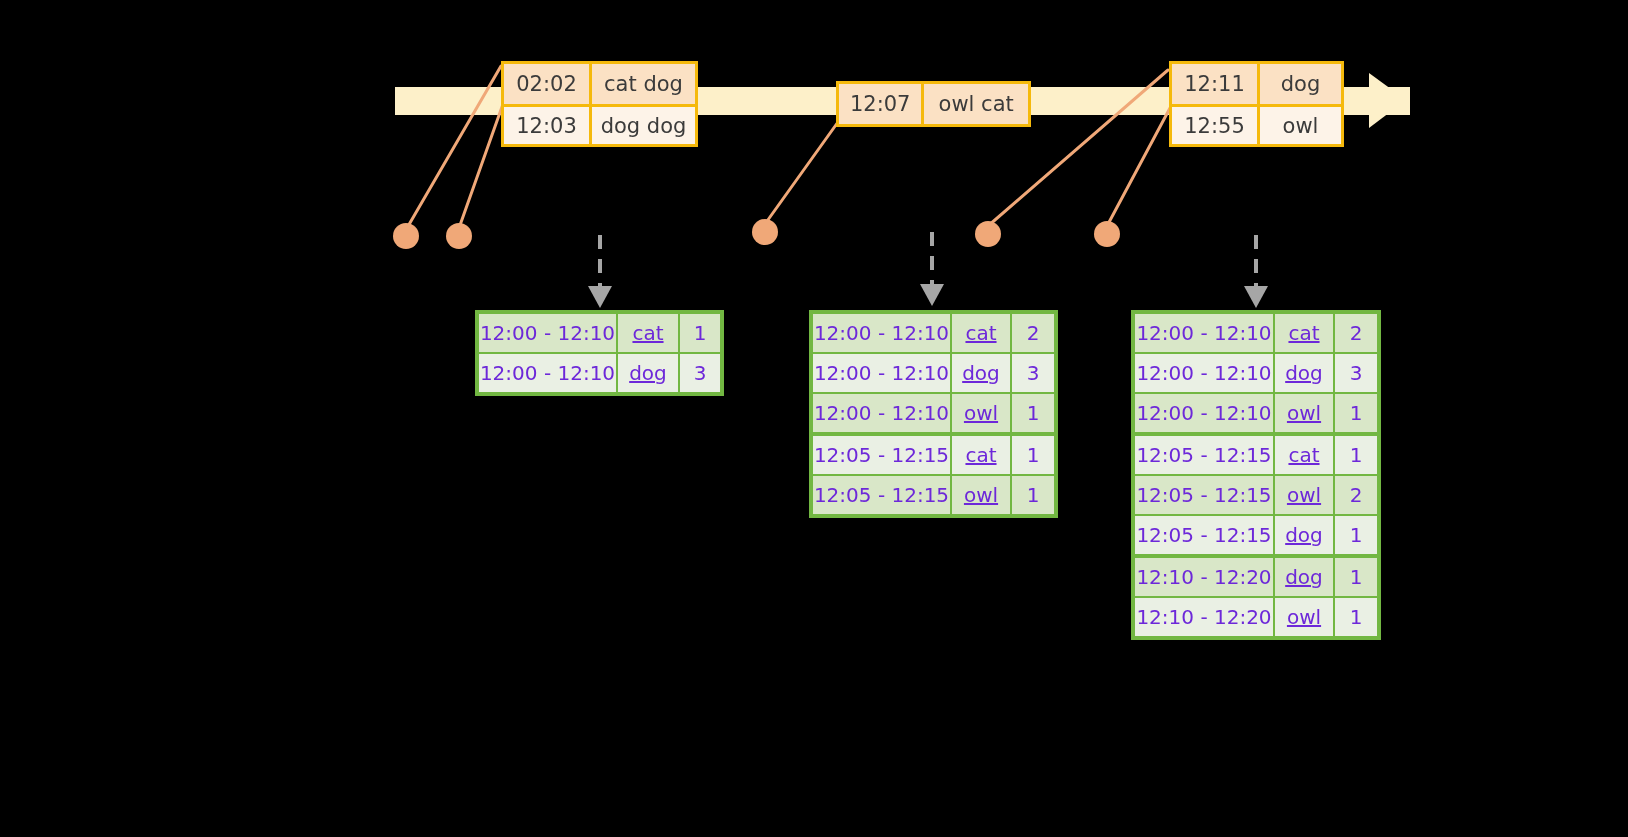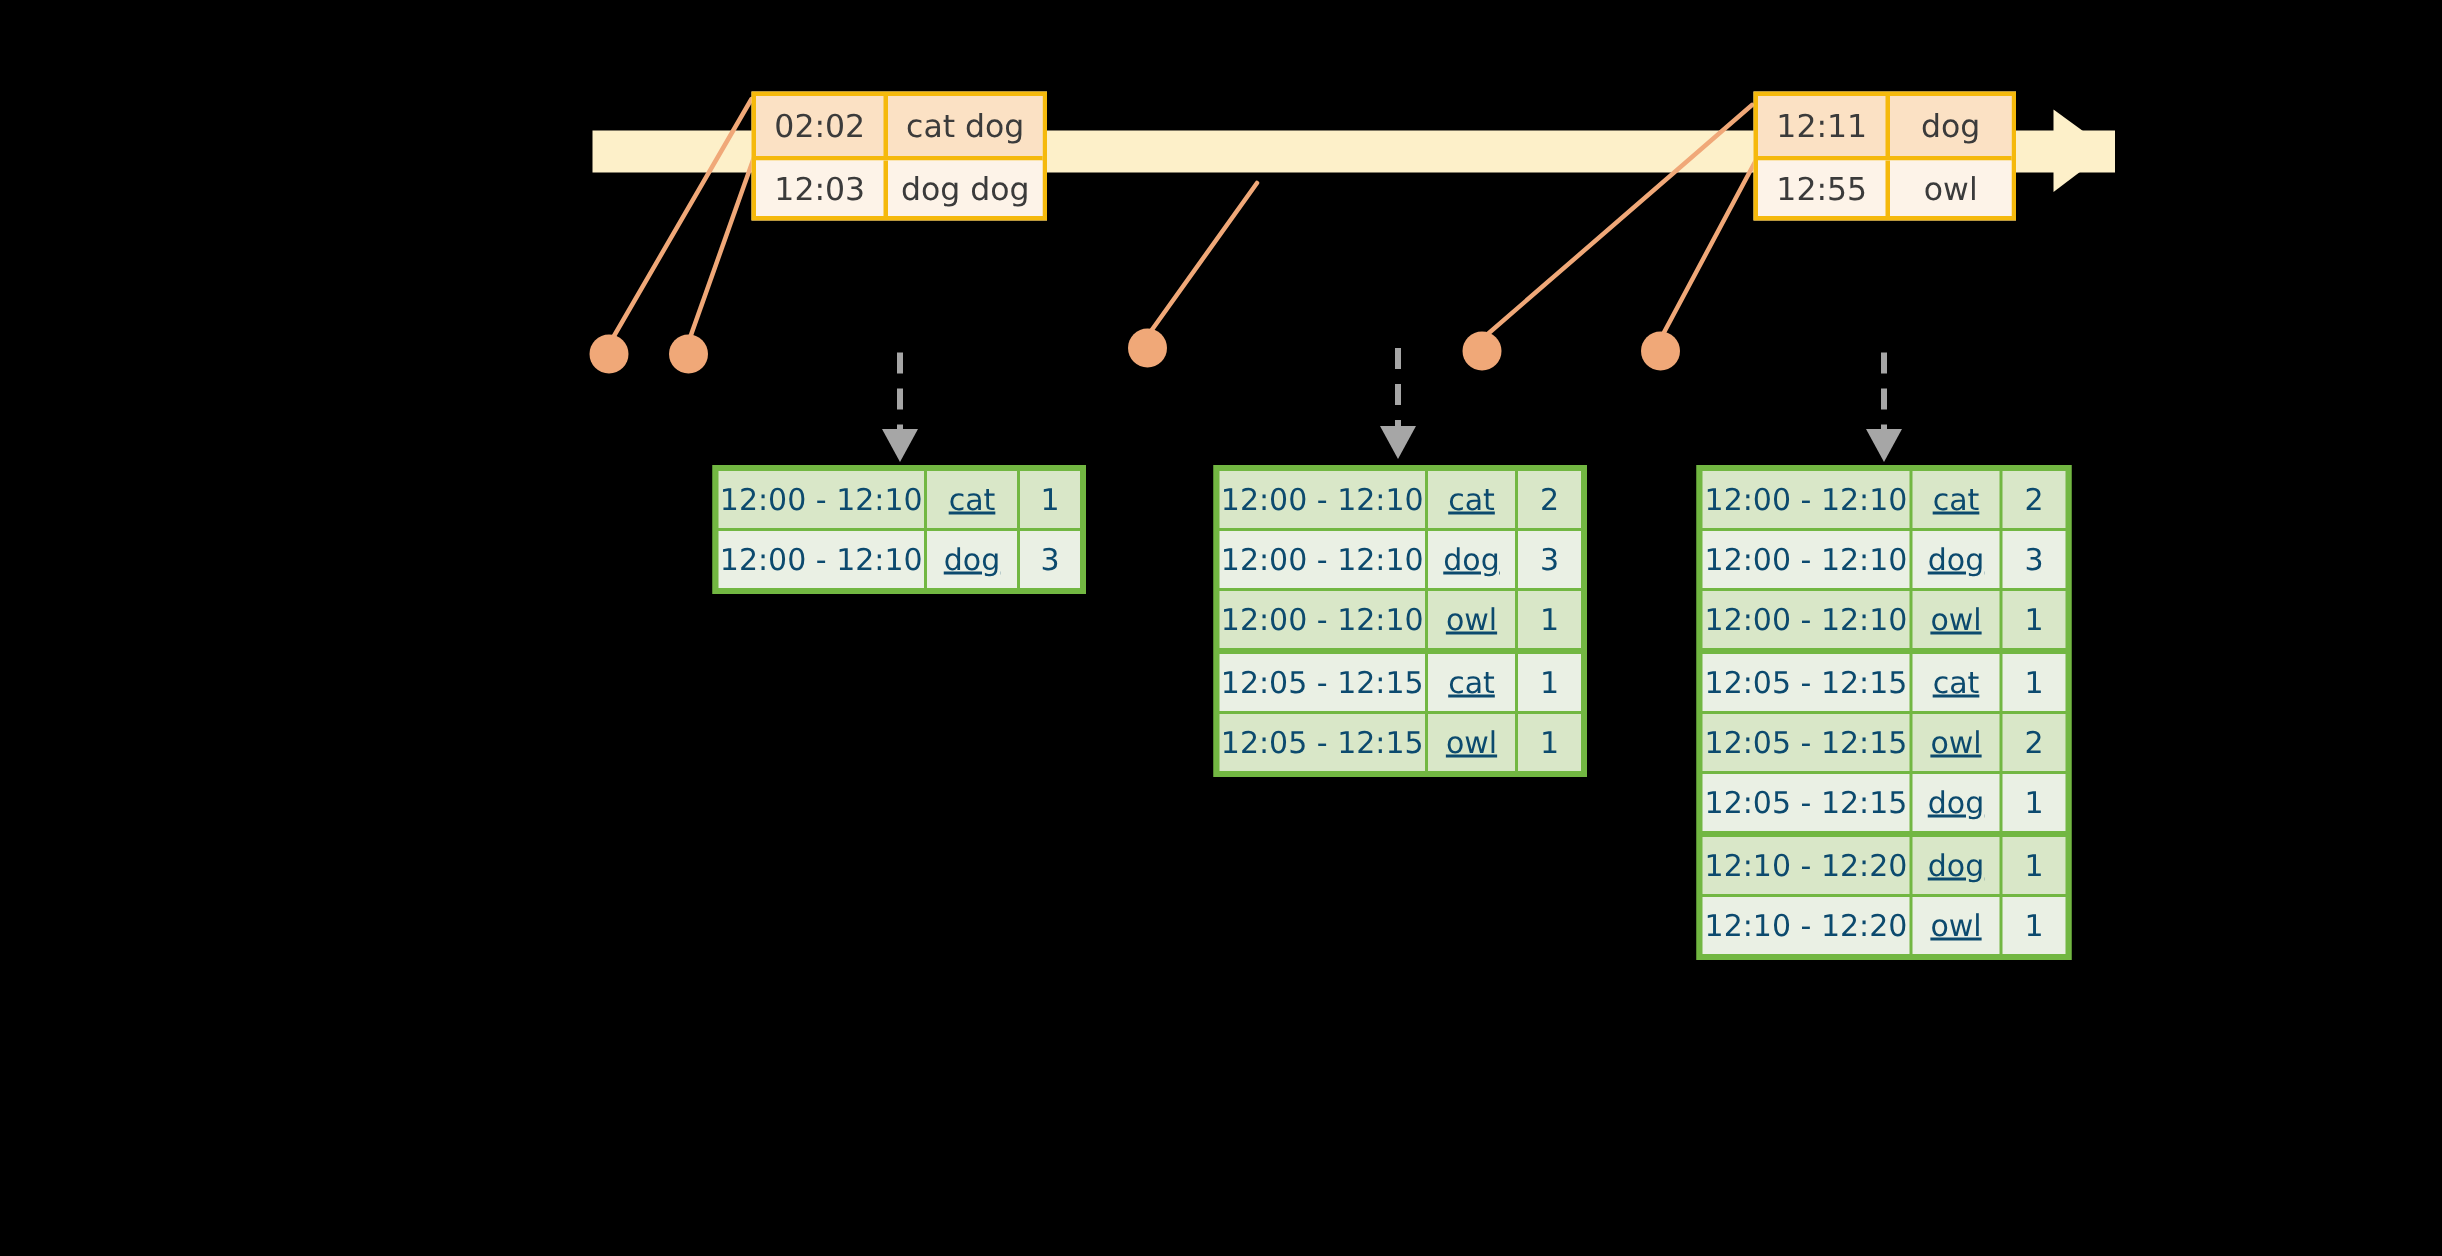--- a/index.html
+++ b/index.html
@@ -87,21 +87,21 @@
     box-sizing: border-box;
   }
   .rt-row + .rt-row { margin-top: 2px; }
   .rt-row.band-end { margin-top: 4px; }
   .rt-row .cell {
     display: flex;
     align-items: center;
     justify-content: center;
     box-sizing: border-box;
     font-size: 20px;
-    color: #0c4a6e;
+    color: #6d28d9;
     white-space: nowrap;
   }
   .rt-row.shaded .cell { background: #d9e7c8; }
   .rt-row.plain  .cell { background: #eaf0e4; }
   .rt-row .cell.window { flex: 1 1 auto; }
   .rt-row .cell.key    { width: 58px; margin-left: 2px; text-decoration: underline; }
   .rt-row .cell.count  { width: 42px; margin-left: 2px; }
 
   #result-table-1 { left: 475px;  top: 310px; width: 249px; }
   #result-table-2 { left: 809px;  top: 310px; width: 249px; }
@@ -153,20 +153,26 @@
     <div class="event-row shaded">
       <div class="cell time">02:02</div>
       <div class="cell words">cat dog</div>
     </div>
     <div class="event-row plain">
       <div class="cell time">12:03</div>
       <div class="cell words">dog dog</div>
     </div>
   </div>
 
+  <div class="event-box" id="event-box-2">
+    <div class="event-row shaded">
+      <div class="cell time">12:07</div>
+      <div class="cell words">owl cat</div>
+    </div>
+  </div>
 
   <div class="event-box" id="event-box-3">
     <div class="event-row shaded">
       <div class="cell time">12:11</div>
       <div class="cell words">dog</div>
     </div>
     <div class="event-row plain">
       <div class="cell time">12:55</div>
       <div class="cell words">owl</div>
     </div>

